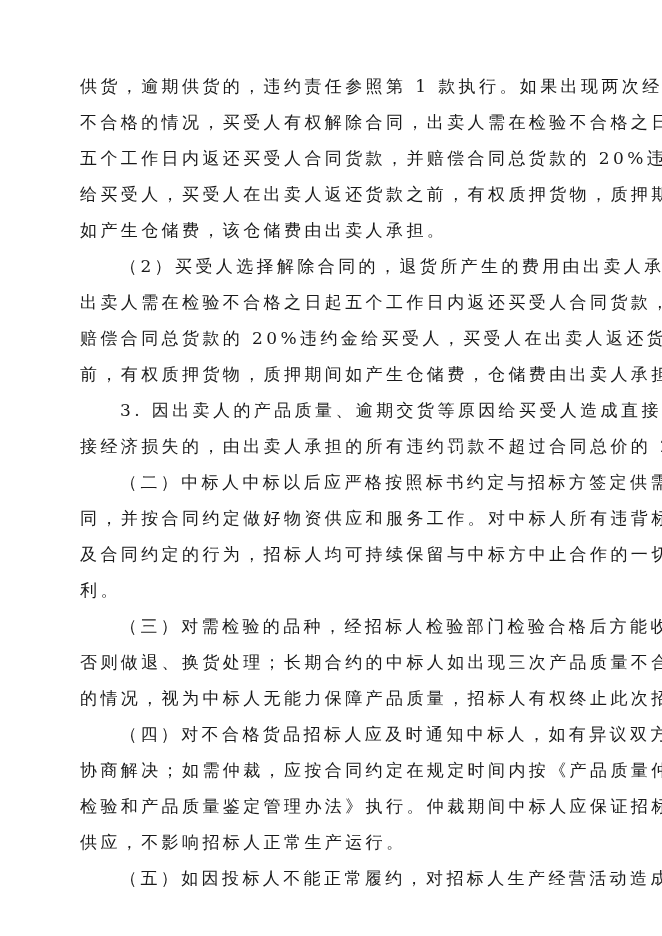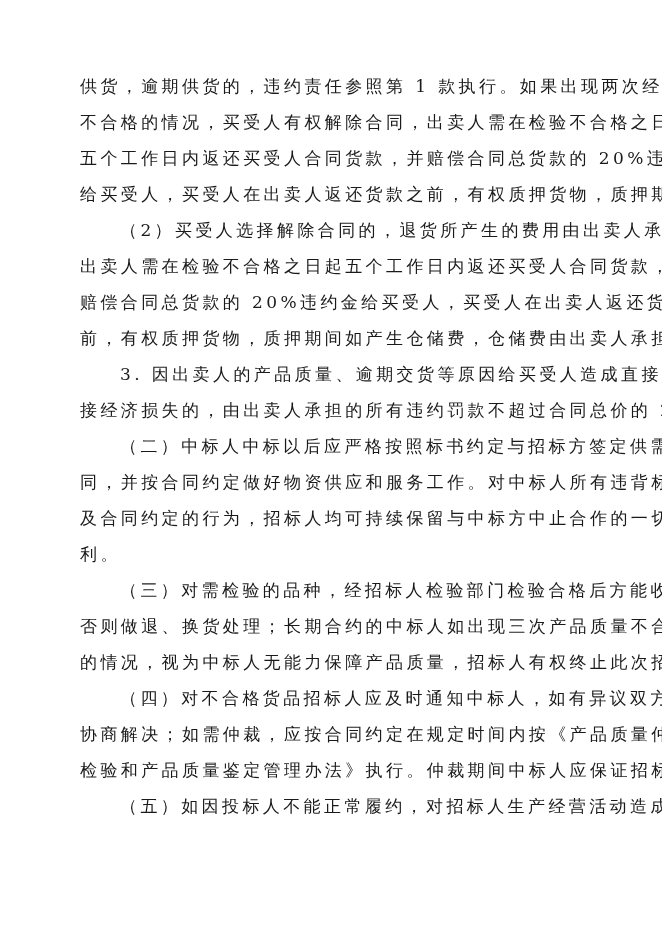--- a/index.html
+++ b/index.html
@@ -16,30 +16,32 @@
   .line.indent { padding-left: 40px; }
 </style>
 </head>
 <body>
 
 <div class="page" id="page">
     <span class="line">供货，逾期供货的，违约责任参照第 1 款执行。如果出现两次经检验</span>
     <span class="line">不合格的情况，买受人有权解除合同，出卖人需在检验不合格之日起</span>
     <span class="line">五个工作日内返还买受人合同货款，并赔偿合同总货款的 20%违约金</span>
     <span class="line">给买受人，买受人在出卖人返还货款之前，有权质押货物，质押期间</span>
+    <span class="line">如产生仓储费，该仓储费由出卖人承担。</span>
     <span class="line indent">（2）买受人选择解除合同的，退货所产生的费用由出卖人承担。</span>
     <span class="line">出卖人需在检验不合格之日起五个工作日内返还买受人合同货款，并</span>
     <span class="line">赔偿合同总货款的 20%违约金给买受人，买受人在出卖人返还货款之</span>
     <span class="line">前，有权质押货物，质押期间如产生仓储费，仓储费由出卖人承担。</span>
     <span class="line indent">3. 因出卖人的产品质量、逾期交货等原因给买受人造成直接和间</span>
     <span class="line">接经济损失的，由出卖人承担的所有违约罚款不超过合同总价的 20%。</span>
     <span class="line indent">（二）中标人中标以后应严格按照标书约定与招标方签定供需合</span>
     <span class="line">同，并按合同约定做好物资供应和服务工作。对中标人所有违背标书</span>
     <span class="line">及合同约定的行为，招标人均可持续保留与中标方中止合作的一切权</span>
     <span class="line">利。</span>
     <span class="line indent">（三）对需检验的品种，经招标人检验部门检验合格后方能收货，</span>
     <span class="line">否则做退、换货处理；长期合约的中标人如出现三次产品质量不合格</span>
     <span class="line">的情况，视为中标人无能力保障产品质量，招标人有权终止此次招标</span>
     <span class="line indent">（四）对不合格货品招标人应及时通知中标人，如有异议双方可</span>
     <span class="line">协商解决；如需仲裁，应按合同约定在规定时间内按《产品质量仲裁</span>
     <span class="line">检验和产品质量鉴定管理办法》执行。仲裁期间中标人应保证招标人</span>
+    <span class="line">供应，不影响招标人正常生产运行。</span>
     <span class="line indent">（五）如因投标人不能正常履约，对招标人生产经营活动造成影</span>
   </div>
 
 </body></html>

